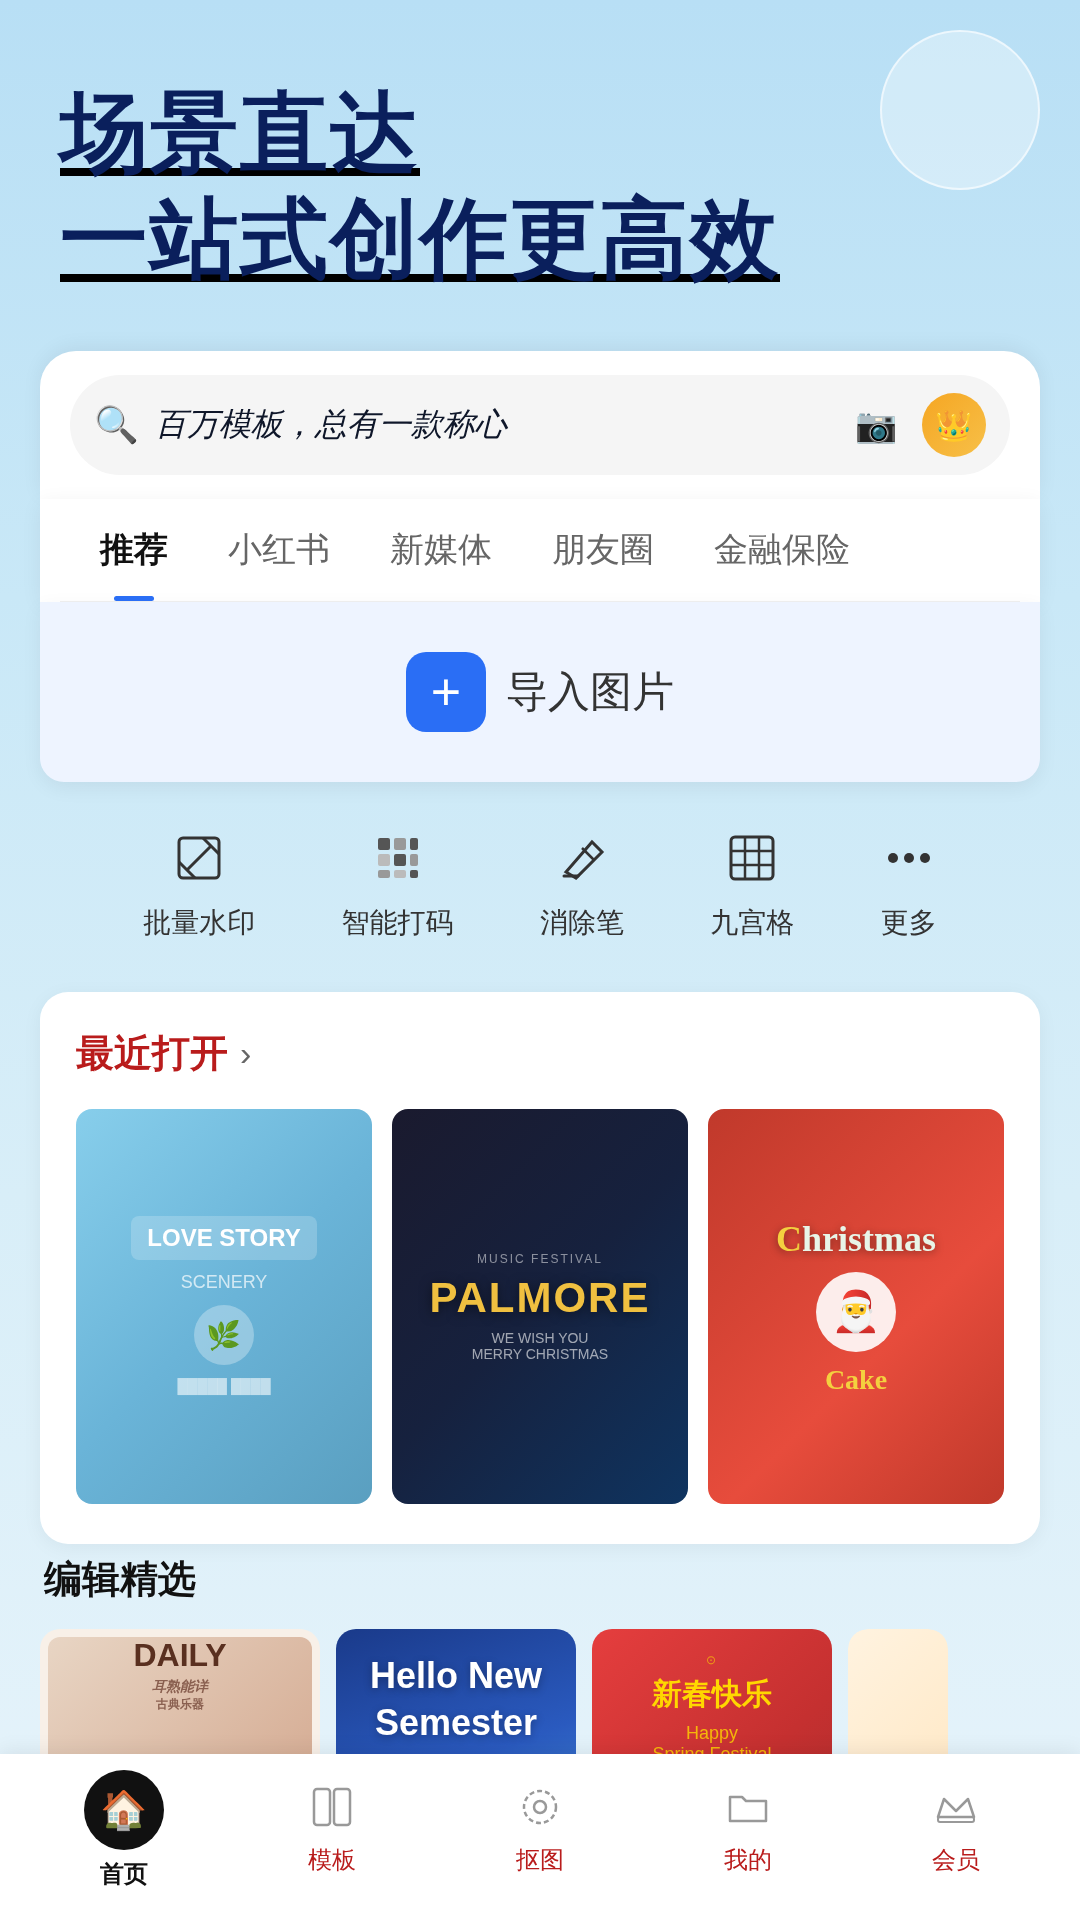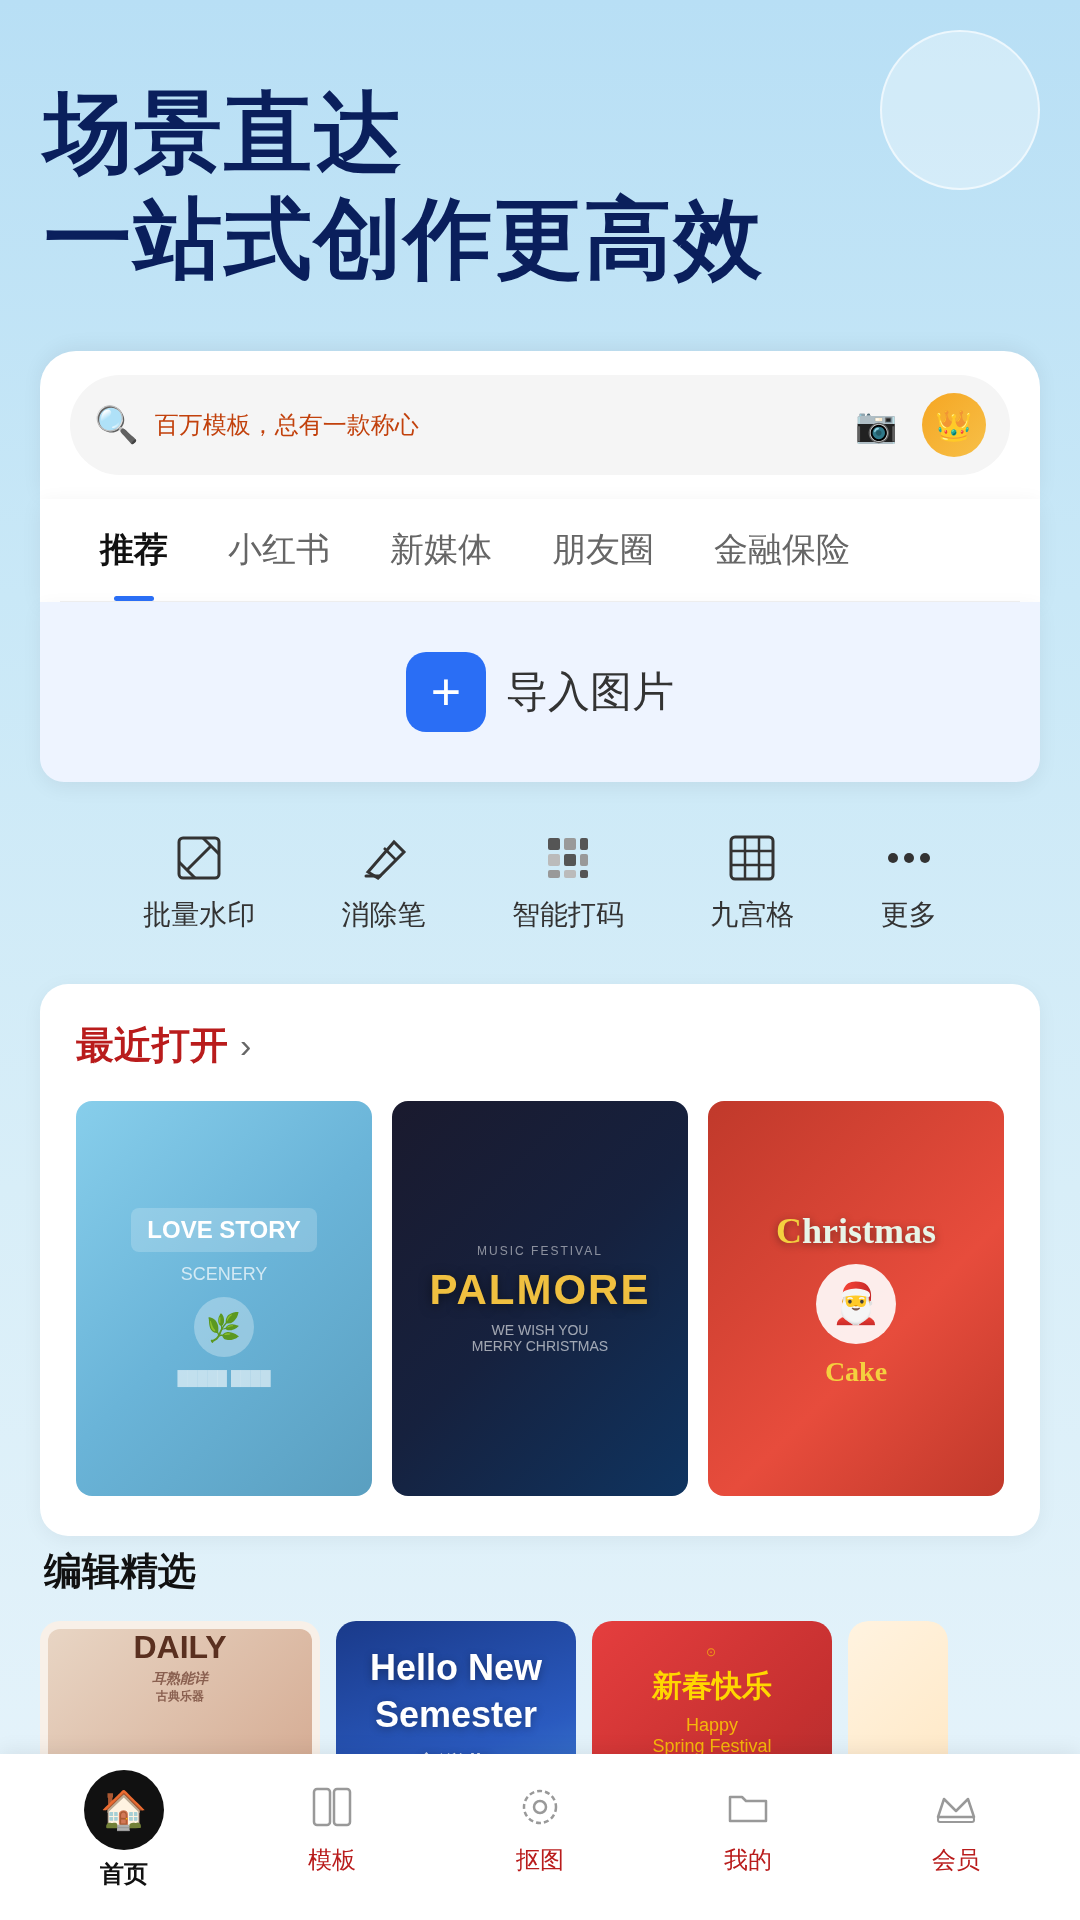--- a/index.html
+++ b/index.html
@@ -8,22 +8,23 @@
       width: 1080px;
       min-height: 1920px;
       font-family: -apple-system, "PingFang SC", "Helvetica Neue", sans-serif;
       background: linear-gradient(180deg, #b8dff5 0%, #c9e8f7 30%, #d8eef8 60%, #e8f4fb 100%);
       overflow-x: hidden;
       position: relative;
     }
 
     
     .hero {
-      padding: 80px 60px 40px 44px;
+      padding: 80px 60px 40px 60px;
       position: relative;
+      text-decoration: underline;
     }
     .hero-title {
       font-size: 88px;
       font-weight: 900;
       color: #0a1f5c;
       line-height: 1.2;
       letter-spacing: 2px;
     }
     .bubble-top-right {
       position: absolute;
@@ -52,22 +53,23 @@
       padding: 18px 24px;
       gap: 16px;
       position: relative;
     }
     .search-icon-wrap {
       color: #999;
       font-size: 36px;
     }
     .search-placeholder {
       flex: 1;
-      font-size: 24px;
-      color: #c2410c;
+      font-size: 32px;
+      color: #0f172a;
+      font-style: italic;
     }
     .camera-icon-wrap {
       color: #999;
       font-size: 34px;
     }
     .crown-badge {
       width: 64px;
       height: 64px;
       background: linear-gradient(135deg, #f5a623, #f7c048);
       border-radius: 50%;
@@ -153,21 +155,21 @@
       display: flex;
       justify-content: space-around;
       padding: 40px 60px;
       background: transparent;
       margin: 10px 40px 0 40px;
     }
     .tool-item {
       display: flex;
       flex-direction: column;
       align-items: center;
-      gap: 4px;
+      gap: 12px;
       cursor: pointer;
     }
     .tool-icon {
       font-size: 52px;
       color: #333;
       line-height: 1;
     }
     .tool-label {
       font-size: 28px;
       color: #333;
@@ -450,50 +452,50 @@
   <div class="tool-item">
     <div class="tool-icon">
       <svg width="52" height="52" viewBox="0 0 52 52" fill="none">
         <rect x="6" y="6" width="40" height="40" rx="4" stroke="#333" stroke-width="3" fill="none"></rect>
         <line x1="14" y1="38" x2="38" y2="14" stroke="#333" stroke-width="3"></line>
         <line x1="6" y1="30" x2="22" y2="46" stroke="#333" stroke-width="3"></line>
         <line x1="30" y1="6" x2="46" y2="22" stroke="#333" stroke-width="3"></line>
       </svg>
     </div>
     <span class="tool-label">批量水印</span>
-  </div>
-  <div class="tool-item">
-    <div class="tool-icon">
-      <svg width="52" height="52" viewBox="0 0 52 52" fill="none">
-        <path d="M10 40 L36 10 L46 20 L20 46 Z" stroke="#333" stroke-width="3" fill="none"></path>
-        <path d="M26 16 L38 28" stroke="#333" stroke-width="2.5"></path>
-        <path d="M8 44 L22 44" stroke="#333" stroke-width="3" stroke-linecap="round"></path>
-      </svg>
-    </div>
-    <span class="tool-label">消除笔</span>
   </div>
   <div class="tool-item">
     <div class="tool-icon">
       <svg width="52" height="52" viewBox="0 0 52 52" fill="none">
         <rect x="6" y="6" width="12" height="12" fill="#555" rx="2"></rect>
         <rect x="22" y="6" width="12" height="12" fill="#999" rx="2"></rect>
         <rect x="38" y="6" width="8" height="12" fill="#555" rx="2"></rect>
         <rect x="6" y="22" width="12" height="12" fill="#bbb" rx="2"></rect>
         <rect x="22" y="22" width="12" height="12" fill="#555" rx="2"></rect>
         <rect x="38" y="22" width="8" height="12" fill="#999" rx="2"></rect>
         <rect x="6" y="38" width="12" height="8" fill="#999" rx="2"></rect>
         <rect x="22" y="38" width="12" height="8" fill="#bbb" rx="2"></rect>
         <rect x="38" y="38" width="8" height="8" fill="#555" rx="2"></rect>
       </svg>
     </div>
     <span class="tool-label">智能打码</span>
   </div>
   <div class="tool-item">
     <div class="tool-icon">
       <svg width="52" height="52" viewBox="0 0 52 52" fill="none">
+        <path d="M10 40 L36 10 L46 20 L20 46 Z" stroke="#333" stroke-width="3" fill="none"></path>
+        <path d="M26 16 L38 28" stroke="#333" stroke-width="2.5"></path>
+        <path d="M8 44 L22 44" stroke="#333" stroke-width="3" stroke-linecap="round"></path>
+      </svg>
+    </div>
+    <span class="tool-label">消除笔</span>
+  </div>
+  <div class="tool-item">
+    <div class="tool-icon">
+      <svg width="52" height="52" viewBox="0 0 52 52" fill="none">
         <rect x="5" y="5" width="42" height="42" rx="4" stroke="#333" stroke-width="3" fill="none"></rect>
         <line x1="5" y1="19" x2="47" y2="19" stroke="#333" stroke-width="2.5"></line>
         <line x1="5" y1="33" x2="47" y2="33" stroke="#333" stroke-width="2.5"></line>
         <line x1="19" y1="5" x2="19" y2="47" stroke="#333" stroke-width="2.5"></line>
         <line x1="33" y1="5" x2="33" y2="47" stroke="#333" stroke-width="2.5"></line>
       </svg>
     </div>
     <span class="tool-label">九宫格</span>
   </div>
   <div class="tool-item">

